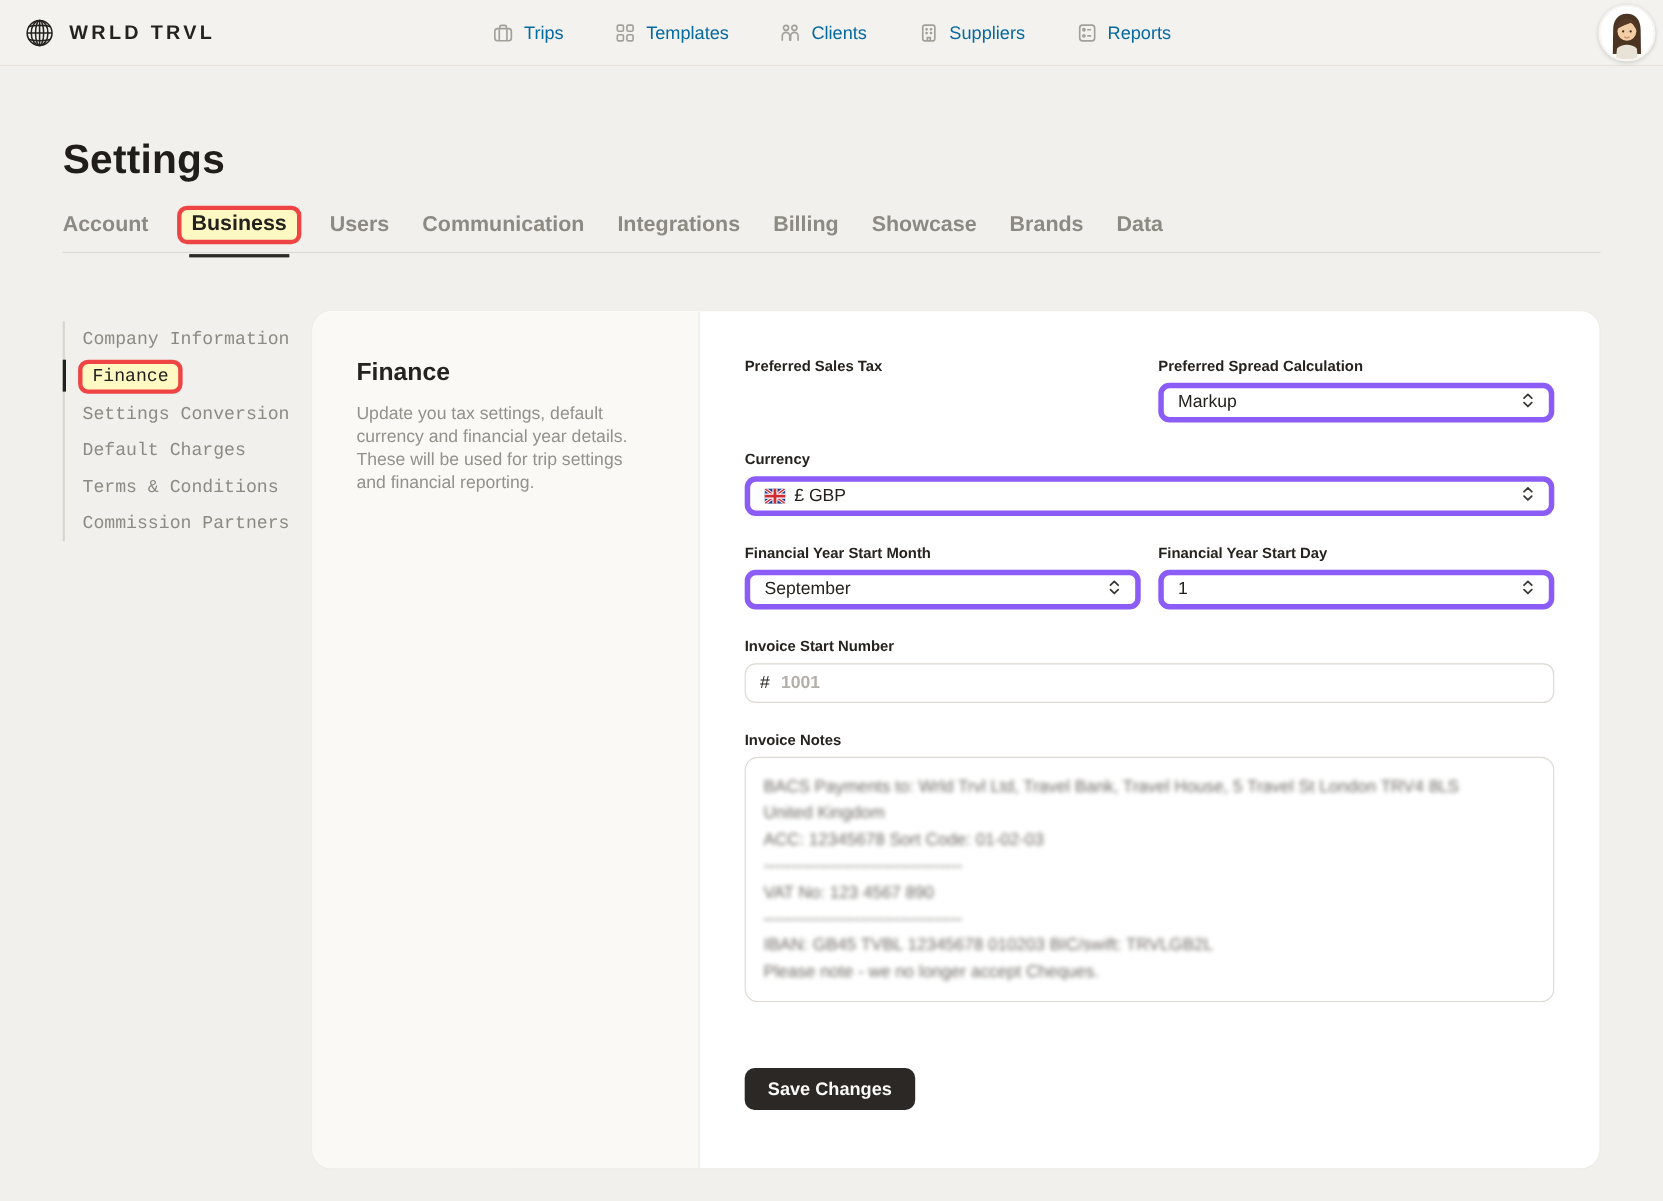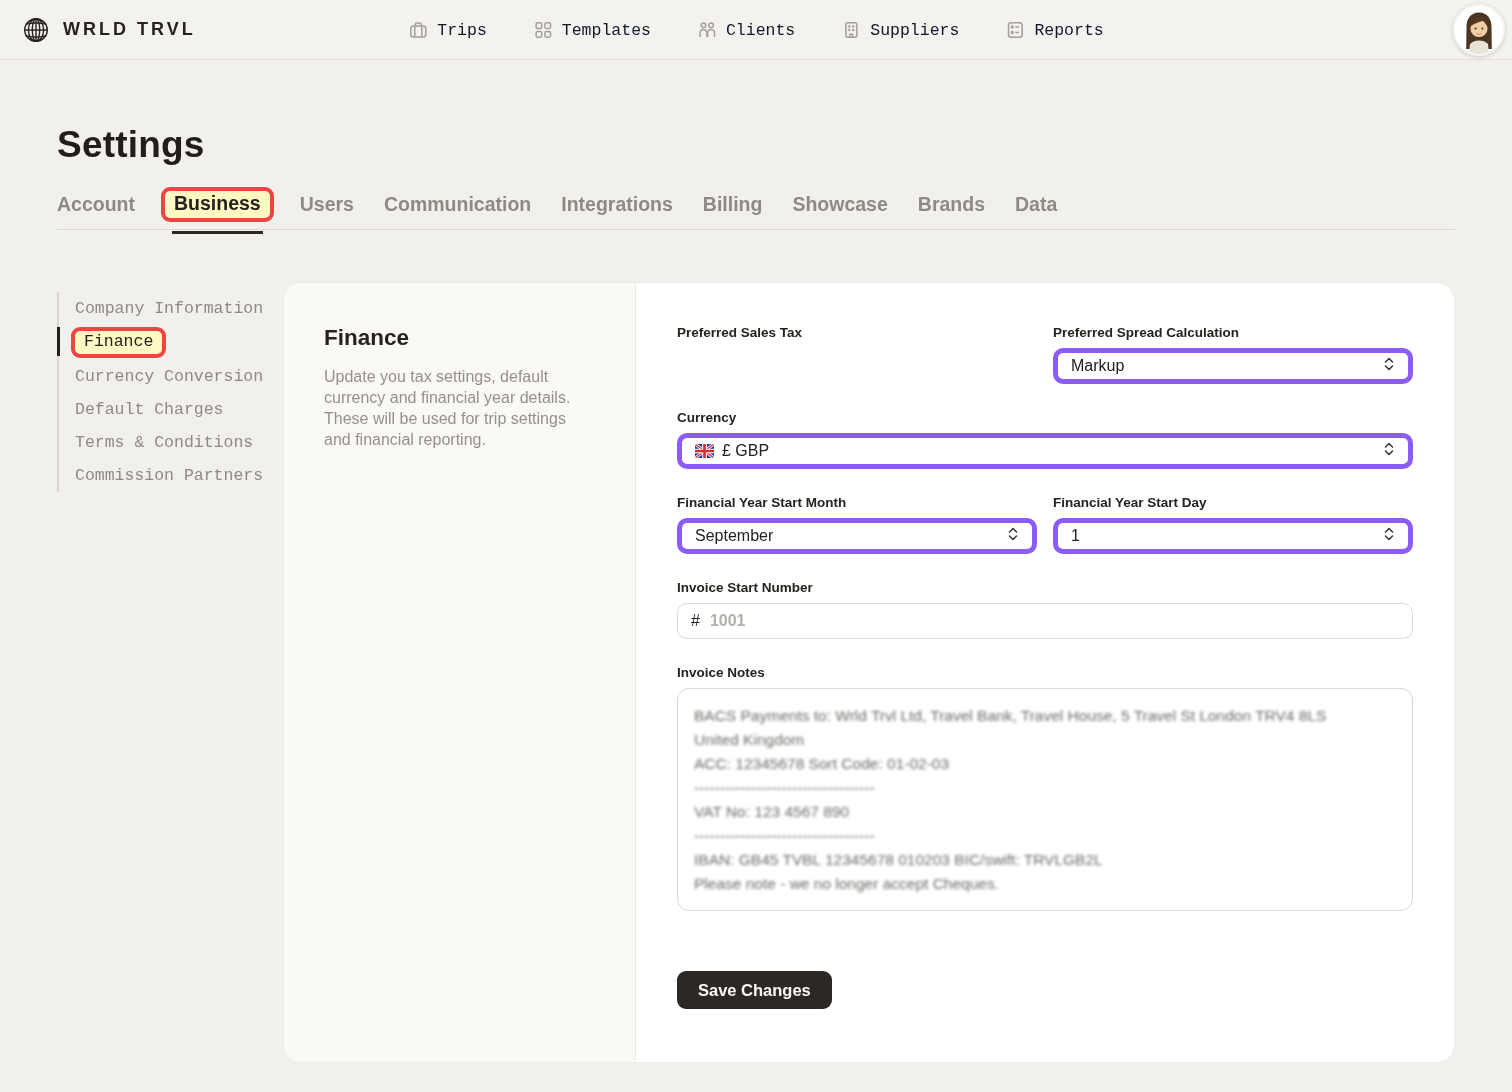--- a/index.html
+++ b/index.html
@@ -34,27 +34,26 @@
     height: 60px;
     transform: translateX(-50%);
     display: flex;
     align-items: center;
     gap: 46px;
   }
   .nav-item {
     display: flex;
     align-items: center;
     gap: 9px;
-    color: #0f172a;
+    color: #0369a1;
     font-size: 16.5px;
     font-weight: 500;
     cursor: pointer;
     text-decoration: none;
     white-space: nowrap;
-    font-family: Liberation Mono, monospace;
   }
   .nav-item svg { color: #a3a099; display: block; }
   .avatar {
     position: absolute;
     right: 7px;
     top: 4px;
     width: 52px;
     height: 52px;
     border-radius: 50%;
     background: #ffffff;
@@ -387,21 +386,21 @@
     <a class="tab">Showcase</a>
     <a class="tab">Brands</a>
     <a class="tab">Data</a>
   </div>
 
   <div class="content">
     <aside class="side">
       <ul class="side-list">
         <li class="side-item">Company Information</li>
         <li class="side-item active"><span class="hl-box">Finance</span></li>
-        <li class="side-item">Currency Conversion</li>
+        <li class="side-item">Settings Conversion</li>
         <li class="side-item">Default Charges</li>
         <li class="side-item">Terms &amp; Conditions</li>
         <li class="side-item">Commission Partners</li>
       </ul>
     </aside>
 
     <section class="card">
       <div class="card-left">
         <h2 class="section-title">Finance</h2>
         <p class="section-desc">Update you tax settings, default currency and financial year details. These will be used for trip settings and financial reporting.</p>

